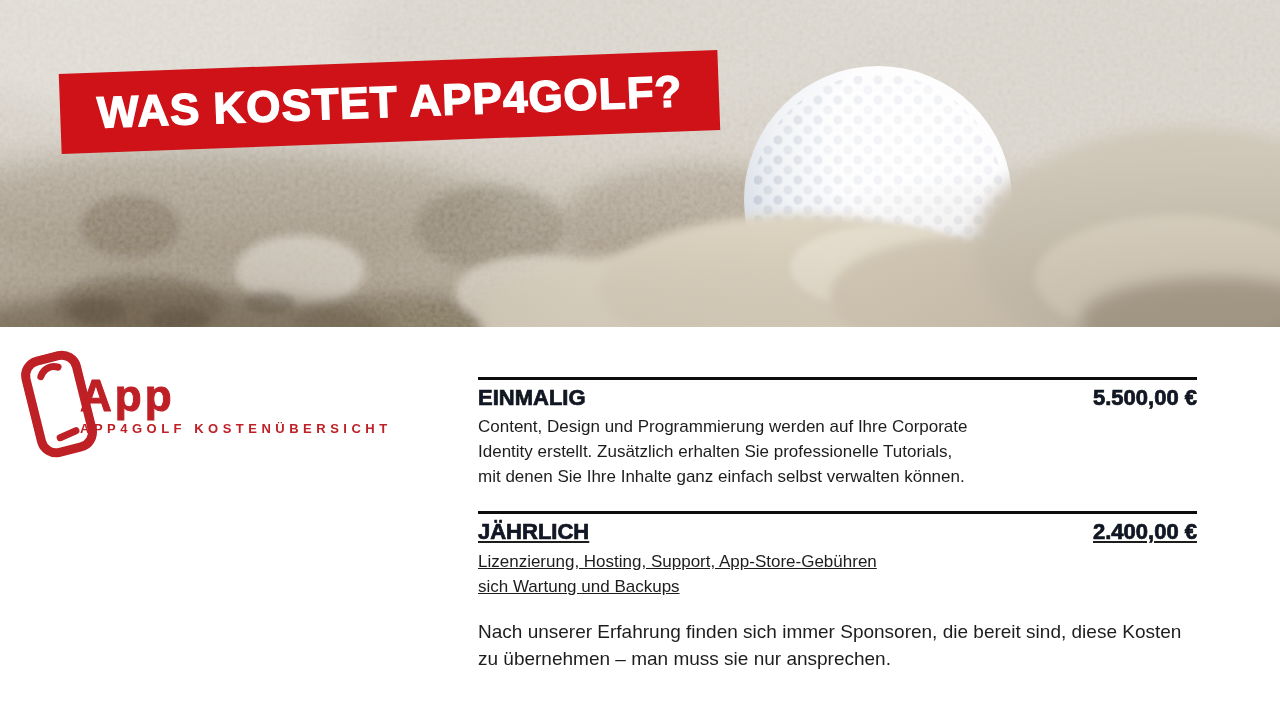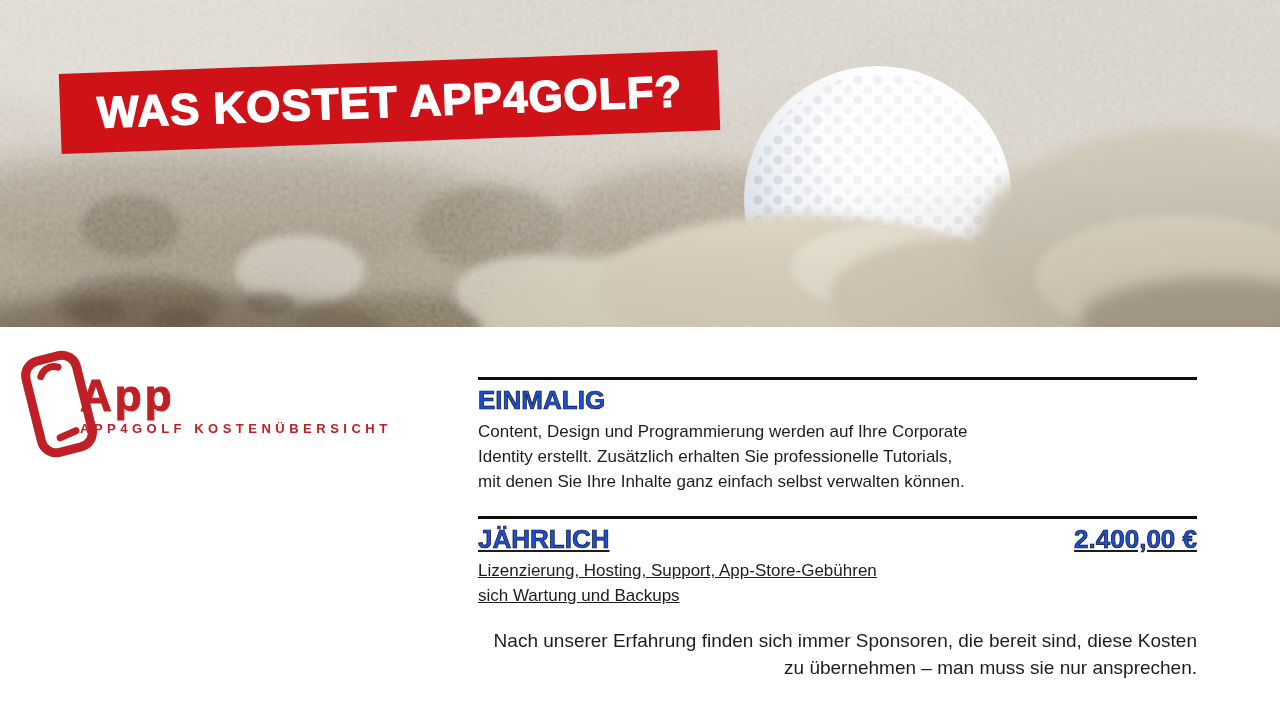--- a/index.html
+++ b/index.html
@@ -85,27 +85,27 @@
     position:absolute; left:54px; top:73px; color:#BE2026; font-size:13px; font-weight:700;
     letter-spacing:4.5px; white-space:nowrap;
   }
 
   
   .pricing { position:absolute; left:478px; top:377px; width:719px; color:#1d1d1d; }
   .price-section { border-top:3px solid #0d0d0d; padding-top:5px; }
   .price-section + .price-section { margin-top:22px;text-decoration:underline; }
   .section-head { display:flex; justify-content:space-between; align-items:baseline; }
   .section-label, .section-price {
-    font-size:26px; font-weight:700; color:#1d4ed8; letter-spacing:0;
+    font-size:22px; font-weight:700; color:#0f172a; letter-spacing:0;
     -webkit-text-stroke:0.7px #111; line-height:1.2;
   }
   .section-desc {
     margin-top:3px; font-size:17px; line-height:25px; white-space:pre-line; color:#1d1d1d;
   }
-  .closing-note { margin-top:19px; font-size:19px; line-height:27px; color:#1d1d1d;text-align:right; }
+  .closing-note { margin-top:19px; font-size:19px; line-height:27px; color:#1d1d1d; }
 </style>
 </head>
 <body>
 
 <div class="slide">
 
   <div class="photo">
     <div class="blob b1"></div>
     <div class="blob b2"></div>
     <div class="blob b3"></div>
@@ -156,20 +156,21 @@
     </svg>
     <div class="wordmark">App</div>
     <div class="tagline">APP4GOLF KOSTENÜBERSICHT</div>
   </div>
 
   <div class="pricing">
 
     <section class="price-section">
       <div class="section-head">
         <span class="section-label">EINMALIG</span>
+        <span class="section-price">5.500,00 €</span>
       </div>
       <p class="section-desc">Content, Design und Programmierung werden auf Ihre Corporate
 Identity erstellt. Zusätzlich erhalten Sie professionelle Tutorials,
 mit denen Sie Ihre Inhalte ganz einfach selbst verwalten können.</p>
     </section>
 
     <section class="price-section">
       <div class="section-head">
         <span class="section-label">JÄHRLICH</span>
         <span class="section-price">2.400,00 €</span>

